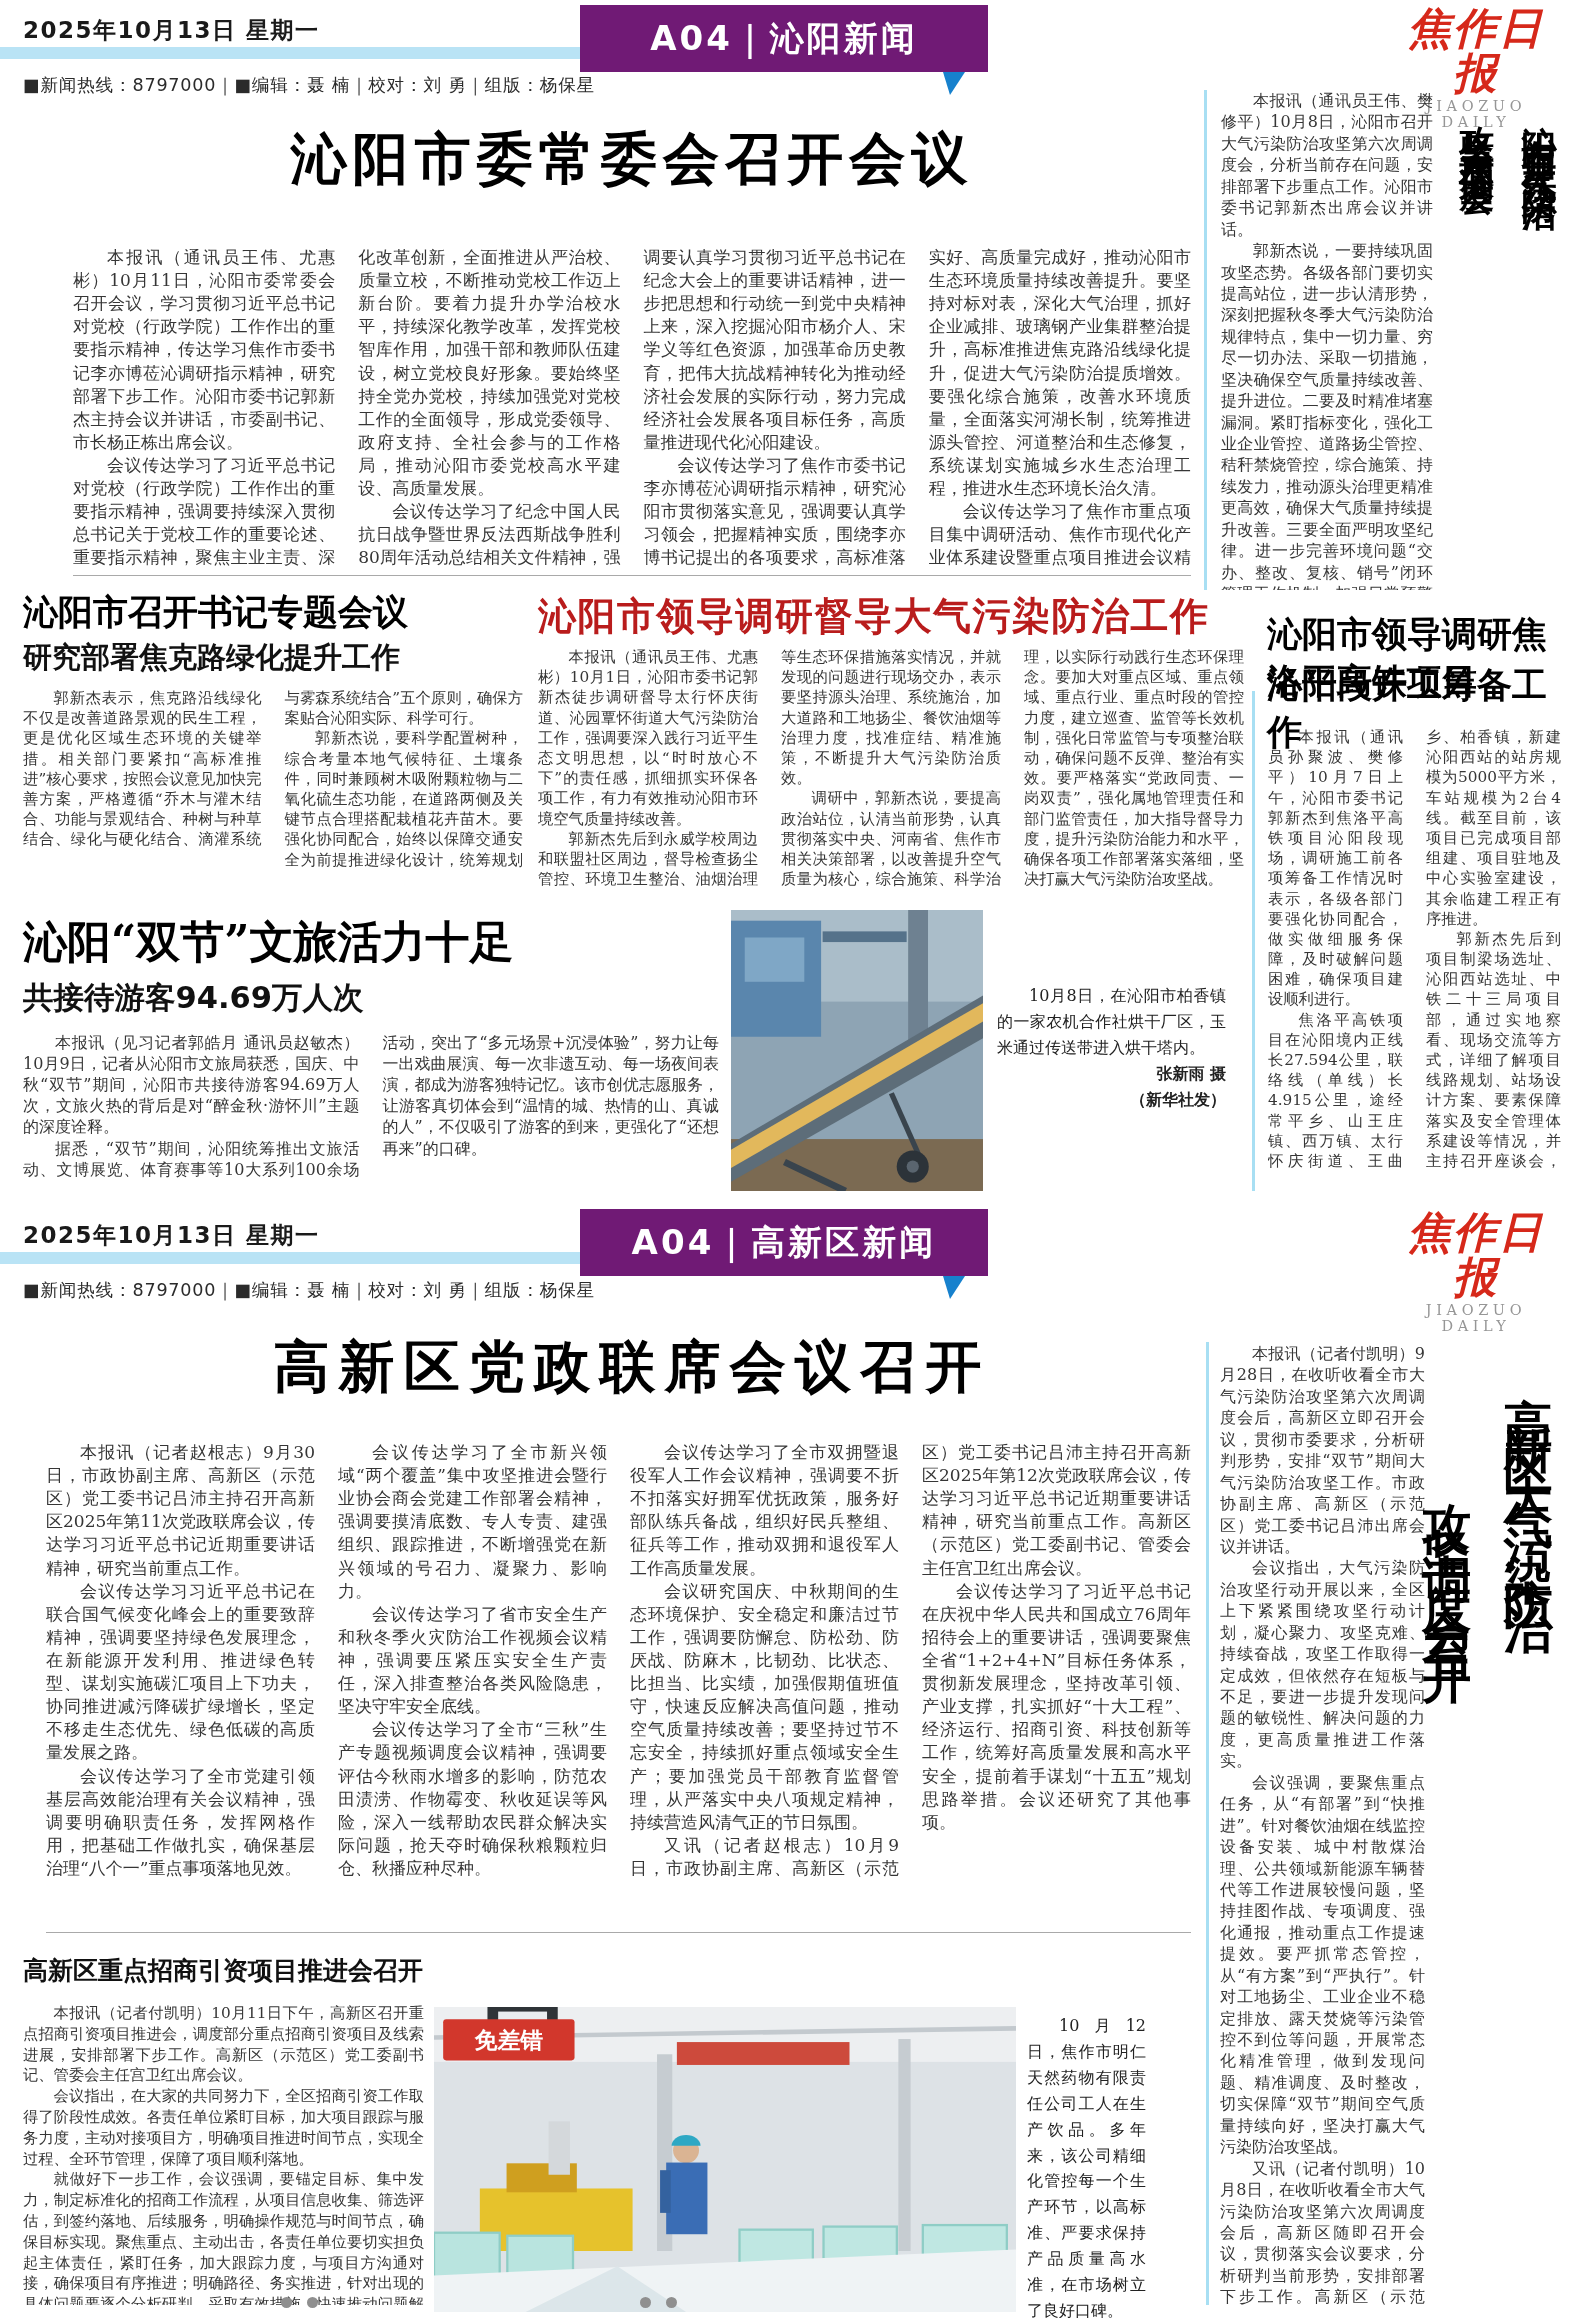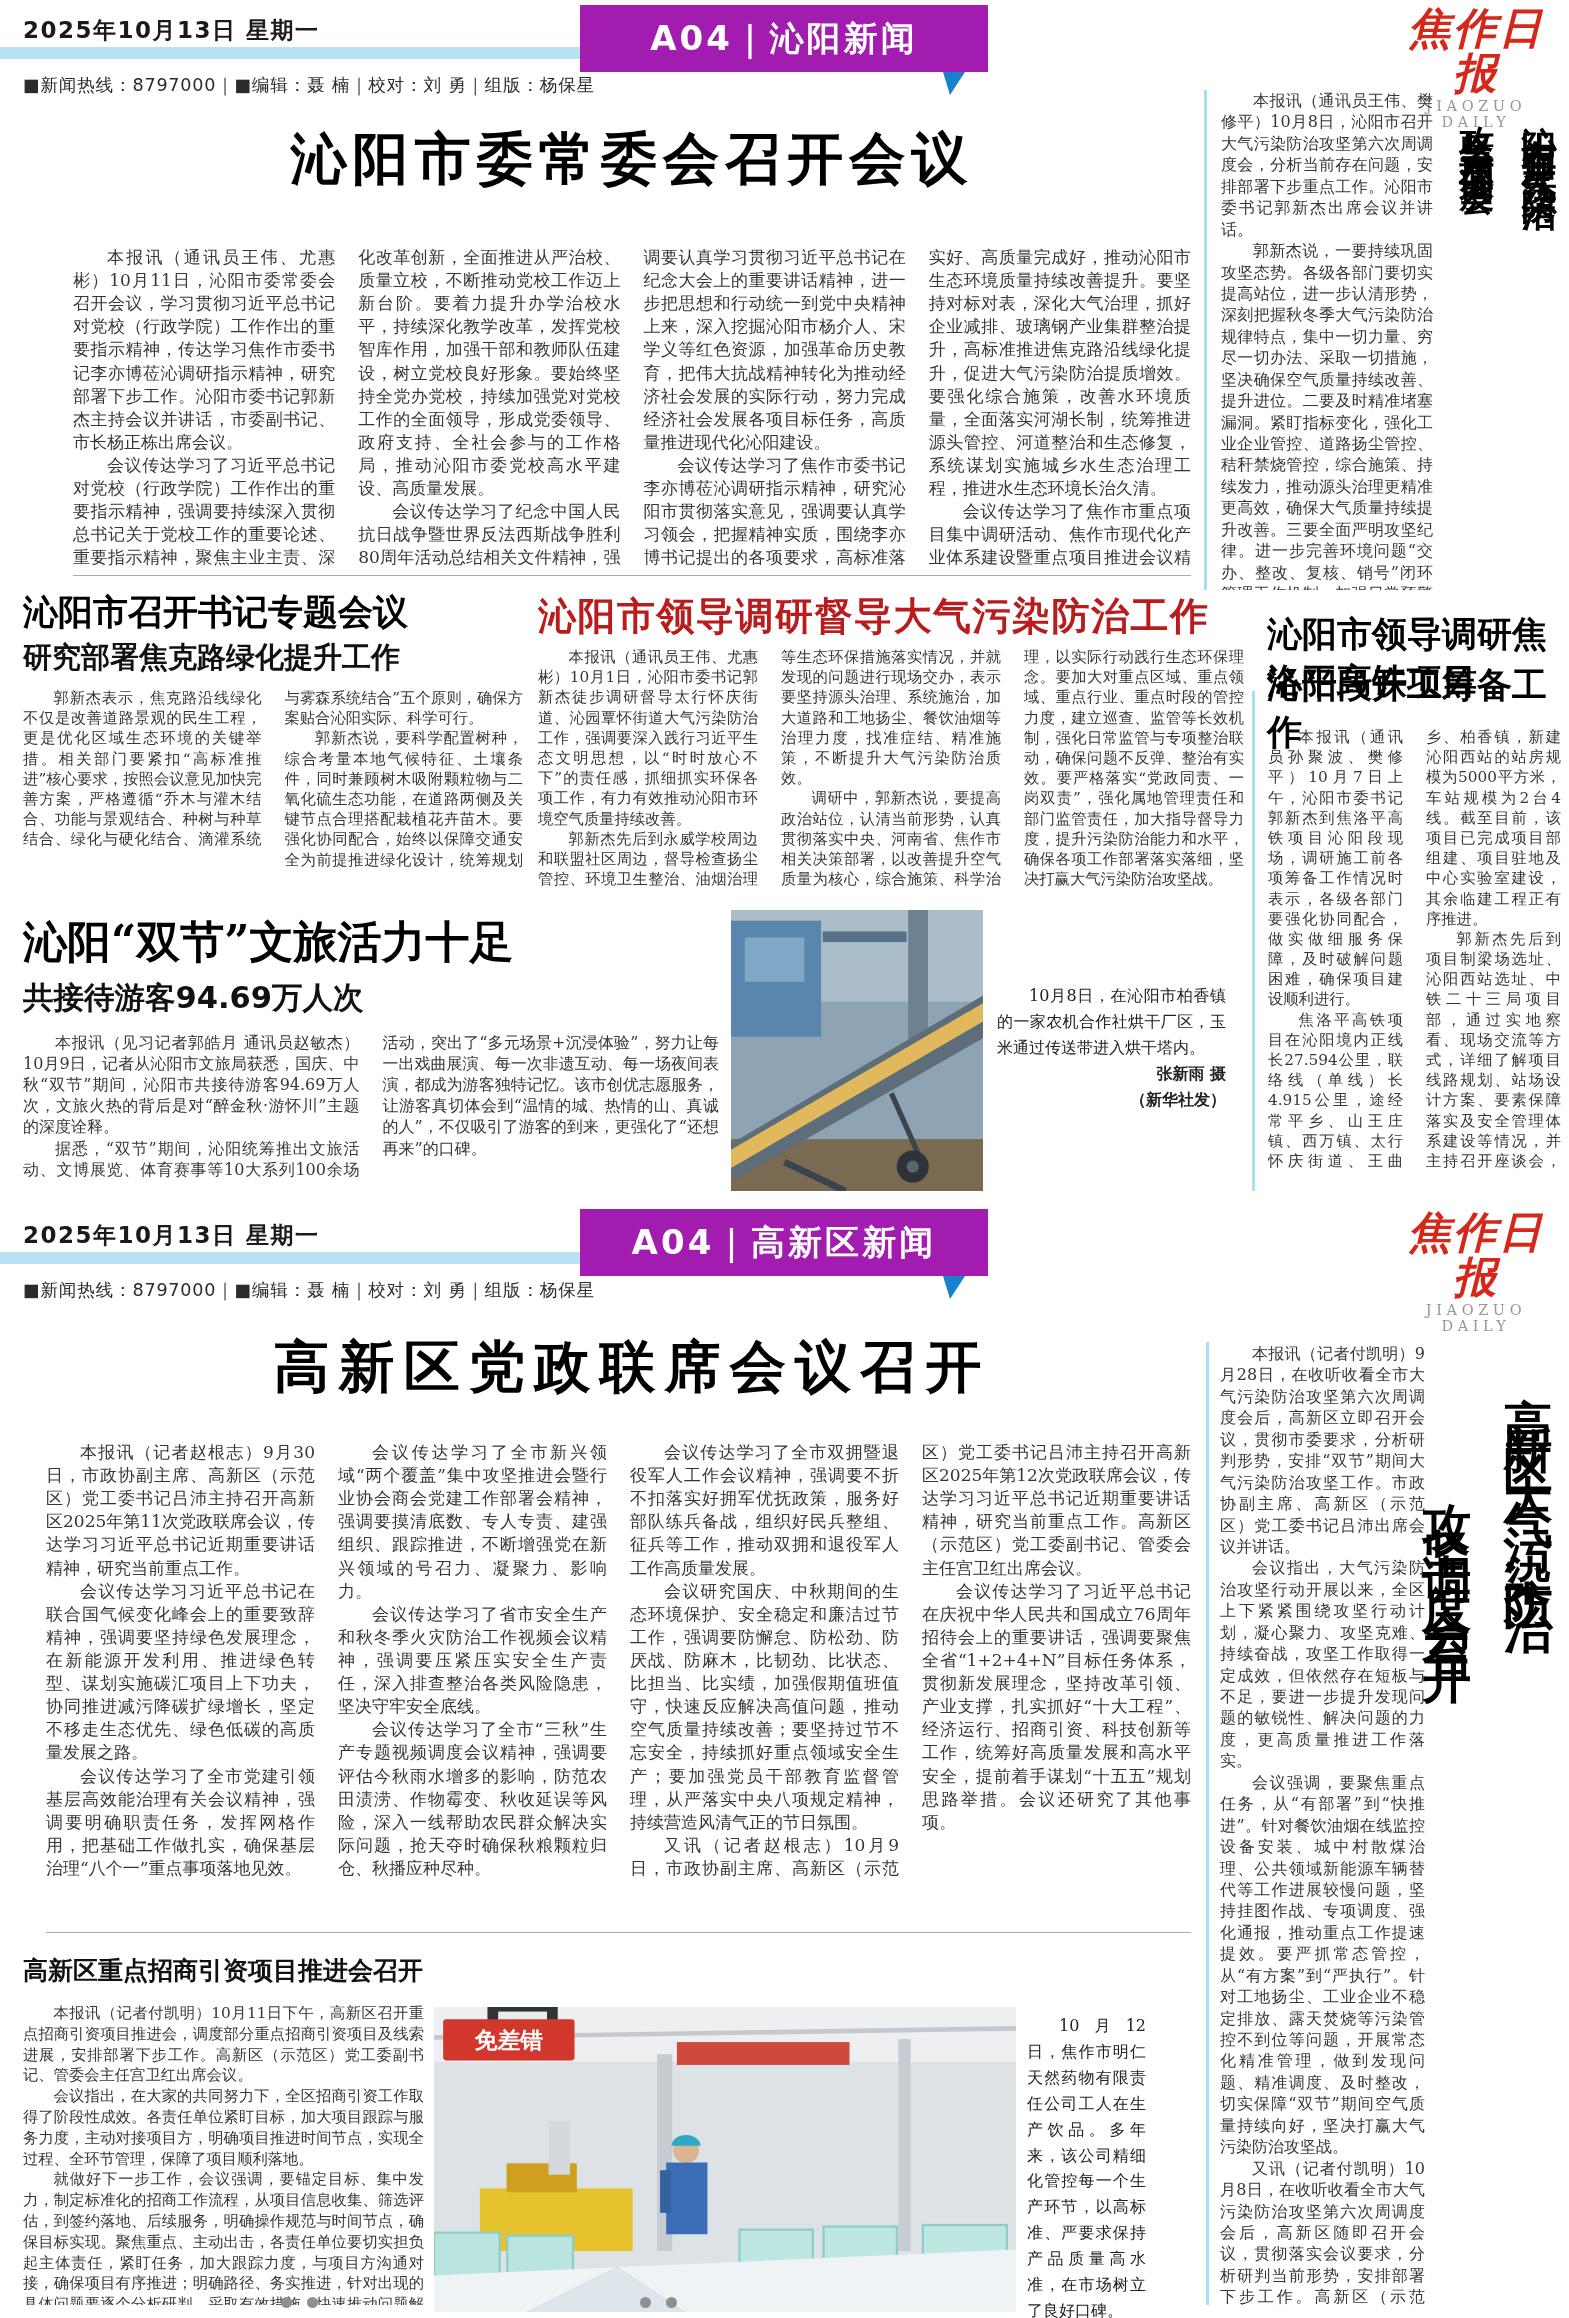--- a/index.html
+++ b/index.html
@@ -2,21 +2,21 @@
 <html style="font-size:12.2px"><head>
 <meta charset="utf-8">
 <style>
   html,body{margin:0;padding:0;background:#ffffff;}
   .page{position:relative;width:1570px;height:2319px;background:#fff;overflow:hidden;
         font-family:"DejaVu Serif","Liberation Serif",serif;color:#2e2e2e;}
   .abs{position:absolute;}
   .date{font-size:23px;font-weight:bold;color:#1a1a1a;font-family:"DejaVu Sans","Liberation Sans",sans-serif;letter-spacing:1.5px;}
   .band{background:#b9e3f5;height:12.2px;}
   .meta{font-size:17.6px;color:#2b2b2b;font-family:"DejaVu Sans","Liberation Sans",sans-serif;letter-spacing:0.8px;}
-  .badge{background:#a21caf;color:#fff;text-align:center;font-weight:bold;font-size:34px;line-height:67px;
+  .badge{background:#701a75;color:#fff;text-align:center;font-weight:bold;font-size:34px;line-height:67px;
          font-family:"DejaVu Sans","Liberation Sans",sans-serif;letter-spacing:3.1px;}
   .badge-tail{width:0;height:0;border-top:23px solid #1781cd;border-left:7.6px solid transparent;border-right:15.3px solid transparent;}
   .logo{text-align:center;}
   .logo-cn{color:#d6281a;font-size:43px;font-weight:900;font-style:italic;letter-spacing:2.3px;line-height:1.05;}
   .logo-en{color:#969696;font-size:14.5px;letter-spacing:4.6px;margin-top:1.5px;font-family:"DejaVu Serif",serif;}
   .hl-xl{font-size:56px;font-weight:900;letter-spacing:6.1px;text-align:center;color:#000;}
   .hl-lg{font-size:38px;font-weight:900;color:#b91c1c;letter-spacing:1.5px;}
   .hl-md{font-size:35px;font-weight:900;color:#000;}
   .hl-sub{font-family:"DejaVu Sans","Liberation Sans",sans-serif;font-weight:bold;color:#111;}
   .bt{font-size:17px;line-height:1.36;text-align:justify;overflow:hidden;color:#363636;}

